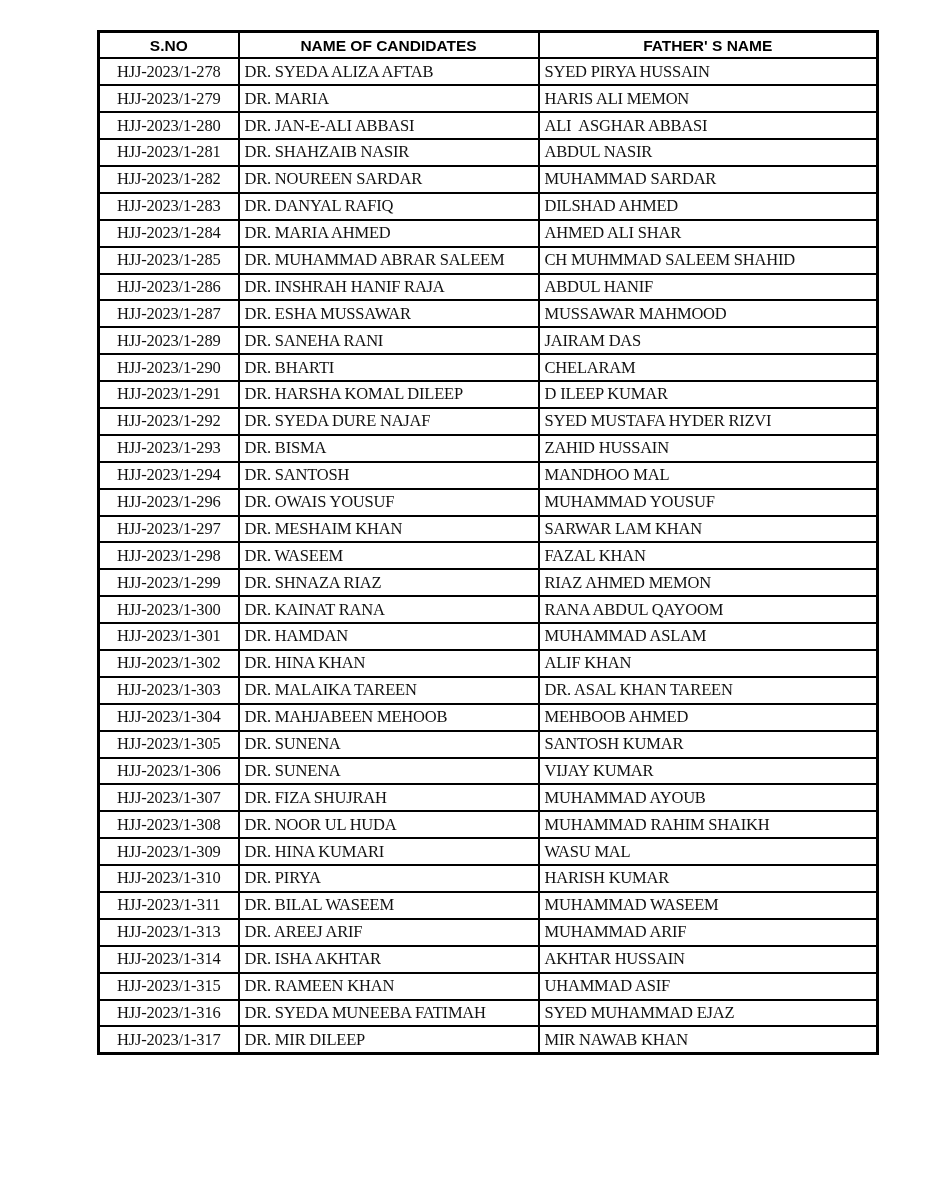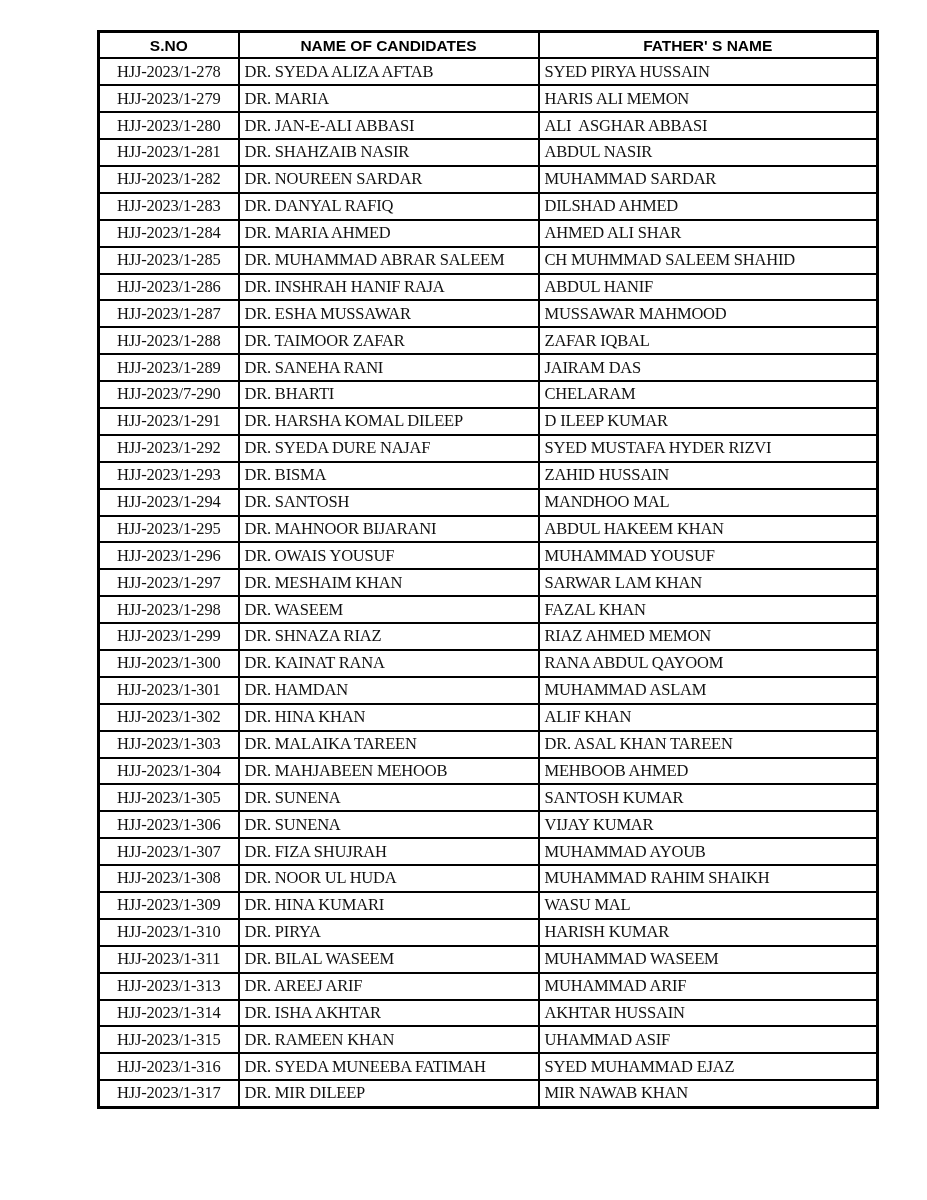--- a/index.html
+++ b/index.html
@@ -118,31 +118,26 @@
           <td class="sno">HJJ-2023/1-286</td>
           <td class="name">DR. INSHRAH HANIF RAJA</td>
           <td class="father">ABDUL HANIF</td>
         </tr>
         <tr>
           <td class="sno">HJJ-2023/1-287</td>
           <td class="name">DR. ESHA MUSSAWAR</td>
           <td class="father">MUSSAWAR MAHMOOD</td>
         </tr>
         <tr>
-          <td class="sno">HJJ-2023/1-288</td>
-          <td class="name">DR. TAIMOOR ZAFAR</td>
-          <td class="father">ZAFAR IQBAL</td>
-        </tr>
-        <tr>
           <td class="sno">HJJ-2023/1-289</td>
           <td class="name">DR. SANEHA RANI</td>
           <td class="father">JAIRAM DAS</td>
         </tr>
         <tr>
-          <td class="sno">HJJ-2023/7-290</td>
+          <td class="sno">HJJ-2023/1-290</td>
           <td class="name">DR. BHARTI</td>
           <td class="father">CHELARAM</td>
         </tr>
         <tr>
           <td class="sno">HJJ-2023/1-291</td>
           <td class="name">DR. HARSHA KOMAL DILEEP</td>
           <td class="father">D ILEEP KUMAR</td>
         </tr>
         <tr>
           <td class="sno">HJJ-2023/1-292</td>
@@ -151,25 +146,20 @@
         </tr>
         <tr>
           <td class="sno">HJJ-2023/1-293</td>
           <td class="name">DR. BISMA</td>
           <td class="father">ZAHID HUSSAIN</td>
         </tr>
         <tr>
           <td class="sno">HJJ-2023/1-294</td>
           <td class="name">DR. SANTOSH</td>
           <td class="father">MANDHOO MAL</td>
-        </tr>
-        <tr>
-          <td class="sno">HJJ-2023/1-295</td>
-          <td class="name">DR. MAHNOOR BIJARANI</td>
-          <td class="father">ABDUL HAKEEM KHAN</td>
         </tr>
         <tr>
           <td class="sno">HJJ-2023/1-296</td>
           <td class="name">DR. OWAIS YOUSUF</td>
           <td class="father">MUHAMMAD YOUSUF</td>
         </tr>
         <tr>
           <td class="sno">HJJ-2023/1-297</td>
           <td class="name">DR. MESHAIM KHAN</td>
           <td class="father">SARWAR LAM KHAN</td>

